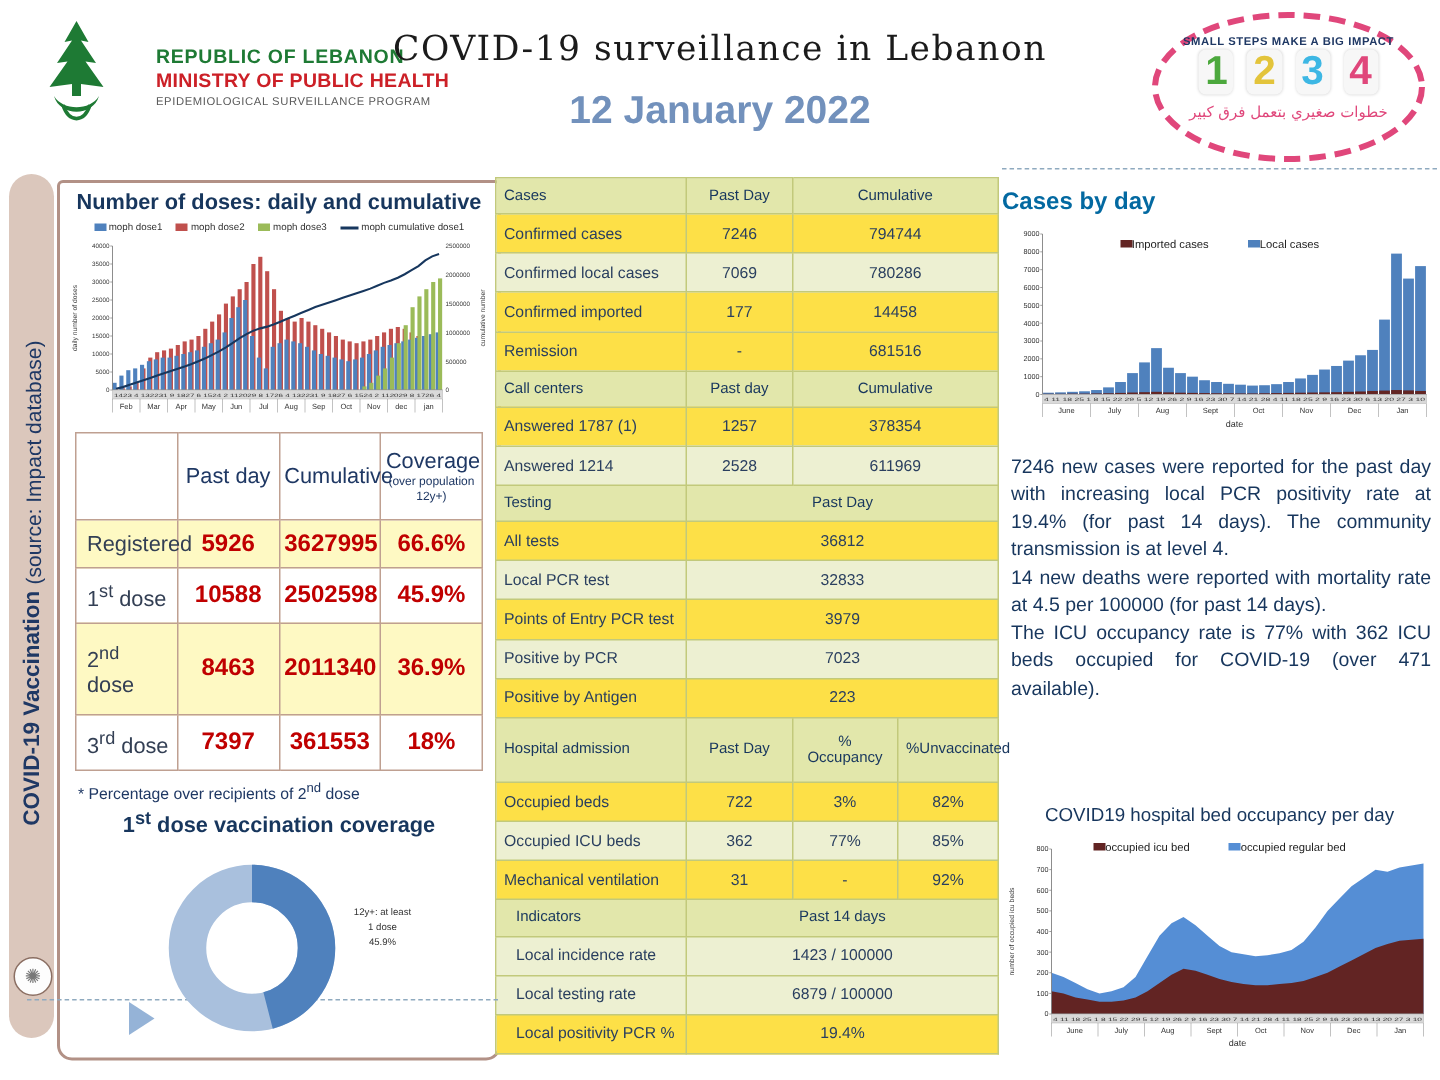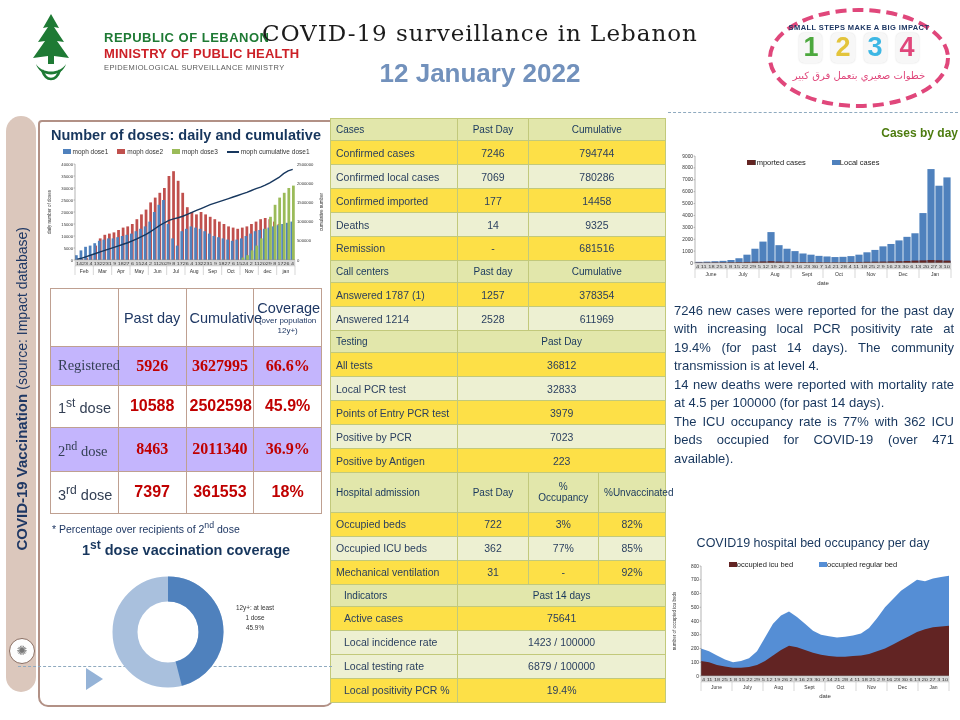--- a/index.html
+++ b/index.html
@@ -48,21 +48,21 @@
   .sw{display:inline-block;width:8px;height:5px;}
   .swl{display:inline-block;width:12px;height:2px;}
   #doses-svg{position:absolute;left:5px;top:40px;}
   .vt-wrap{position:absolute;left:10px;top:166px;width:272px;height:226px;}
   .vt{width:100%;height:100%;border-collapse:collapse;table-layout:fixed;}
   .vt td{border:1px solid #bfa091;text-align:center;vertical-align:middle;padding:1px 3px;}
   .vt .hd{color:#1f3864;font-size:14.5px;}
   .vt .hd small{display:block;font-size:8px;line-height:1.15;}
   .vt .lbl{text-align:left;padding-left:7px;color:#333f54;font-size:14.5px;}
   .vt .val{color:#c00000;font-weight:bold;font-size:16px;}
-  .vt tr.stripe td{background:#c4b5fd;font-family:Liberation Serif, serif;}
+  .vt tr.stripe td{background:#fef9c3;}
   .lp-note{position:absolute;left:12px;top:398px;font-size:10.5px;color:#1f3864;}
   .donut-title{position:absolute;left:0;top:416px;width:100%;text-align:center;
     color:#17365d;font-size:14.5px;font-weight:bold;}
   .donut-wrap{position:absolute;left:10px;top:438px;width:272px;height:142px;background:#fff;}
   .dash-line-left{position:absolute;left:18px;top:666px;width:314px;border-top:1.5px dashed #8faabf;z-index:3;}
   .nav-arrow{position:absolute;left:86px;top:668px;width:0;height:0;z-index:4;
     border-left:17px solid #95b3d7;border-top:11px solid transparent;border-bottom:11px solid transparent;}
   .donut-wrap svg{position:relative;z-index:5;}
 
   
@@ -72,22 +72,22 @@
   .mid tr.sec td{background:#e2e7ab;font-weight:normal;color:#17365d;font-size:10px;}
   .mid tr.r0 td{background:#fde047;}
   .mid tr.r1 td{background:#edf0d2;}
   .mid td.lab{text-align:left;}
   .mid td.val{text-align:center;}
   .mid td.ind{padding-left:13px;}
 
   
   .right-panel{position:absolute;left:668px;top:112px;width:290px;height:606px;}
   .dash-line-top{position:absolute;left:0;top:0;width:290px;border-top:1.5px dashed #8faabf;}
-  .rp-title{position:absolute;left:0;top:14px;width:100%;text-align:right;
-    color:#4d7c0f;font-size:12px;font-weight:bold;}
+  .rp-title{position:absolute;left:0;top:14px;width:100%;text-align:left;
+    color:#0369a1;font-size:16px;font-weight:bold;}
   .rp-legend{position:absolute;width:100%;display:flex;justify-content:center;gap:26px;
     font-size:7.5px;color:#222;align-items:center;z-index:2;}
   #cases-legend{top:46px;}
   #occ-legend{top:448px;}
   #cases-svg{position:absolute;left:1px;top:40px;}
   .rp-text{position:absolute;left:6px;top:190px;width:280px;color:#17365d;font-size:13px;
     line-height:1.42;text-align:justify;}
   .rp-text p{margin:0;}
   .occ-title{position:absolute;left:0;top:424px;width:100%;text-align:center;
     color:#17365d;font-size:12.5px;}
@@ -101,21 +101,21 @@
   <div class="header">
     <div class="logo">
       <svg width="58" height="78" viewBox="0 0 58 78">
         <path d="M29 2 L37 16 L32 15 L42 30 L35 29 L47 46 L32 44 L32 52 L26 52 L26 44 L11 46 L23 29 L16 30 L26 15 L21 16 Z" fill="#1e7a34"></path>
         <path d="M14 52 C20 62 38 62 44 52 C40 66 18 66 14 52 Z" fill="#1e7a34"></path>
         <path d="M20 58 C24 70 34 70 38 58" stroke="#1e7a34" stroke-width="2.5" fill="none"></path>
       </svg>
       <div class="logo-text">
         <div class="logo-l1">REPUBLIC OF LEBANON</div>
         <div class="logo-l2">MINISTRY OF PUBLIC HEALTH</div>
-        <div class="logo-l3">EPIDEMIOLOGICAL SURVEILLANCE MINISTRY</div>
+        <div class="logo-l3">EPIDEMIOLOGICAL SURVEILLANCE PROGRAM</div>
       </div>
     </div>
     <div class="main-title">COVID-19 surveillance in Lebanon</div>
     <div class="main-date">12 January 2022</div>
     <div class="stamp">
       <svg class="inner" width="186" height="104" viewBox="0 0 186 104">
         <ellipse cx="93" cy="52" rx="89" ry="48" fill="#ffffff" stroke="#e0477b" stroke-width="4" stroke-dasharray="11 6"></ellipse>
       </svg>
       <div class="stamp-top">SMALL STEPS MAKE A BIG IMPACT</div>
       <div class="stamp-nums" id="stamp-nums">
@@ -394,25 +394,20 @@
           <tr class="r1">
             <td colspan="1" class="lab">Confirmed local cases</td>
             <td colspan="1" class="val">7069</td>
             <td colspan="2" class="val">780286</td>
           </tr>
           <tr class="r0">
             <td colspan="1" class="lab">Confirmed imported</td>
             <td colspan="1" class="val">177</td>
             <td colspan="2" class="val">14458</td>
           </tr>
-          <tr class="r1">
-            <td colspan="1" class="lab">Deaths</td>
-            <td colspan="1" class="val">14</td>
-            <td colspan="2" class="val">9325</td>
-          </tr>
           <tr class="r0">
             <td colspan="1" class="lab">Remission</td>
             <td colspan="1" class="val">-</td>
             <td colspan="2" class="val">681516</td>
           </tr>
           <tr class="sec">
             <td colspan="1" class="lab">Call centers</td>
             <td colspan="1" class="val">Past day</td>
             <td colspan="2" class="val">Cumulative</td>
           </tr>
@@ -470,24 +465,20 @@
           </tr>
           <tr class="r0">
             <td colspan="1" class="lab">Mechanical ventilation</td>
             <td colspan="1" class="val">31</td>
             <td colspan="1" class="val">-</td>
             <td colspan="1" class="val">92%</td>
           </tr>
           <tr class="sec">
             <td colspan="1" class="lab ind">Indicators</td>
             <td colspan="3" class="val">Past 14 days</td>
-          </tr>
-          <tr class="r0">
-            <td colspan="1" class="lab ind">Active cases</td>
-            <td colspan="3" class="val">75641</td>
           </tr>
           <tr class="r1">
             <td colspan="1" class="lab ind">Local incidence rate</td>
             <td colspan="3" class="val">1423 / 100000</td>
           </tr>
           <tr class="r1">
             <td colspan="1" class="lab ind">Local testing rate</td>
             <td colspan="3" class="val">6879 / 100000</td>
           </tr>
           <tr class="r0">

